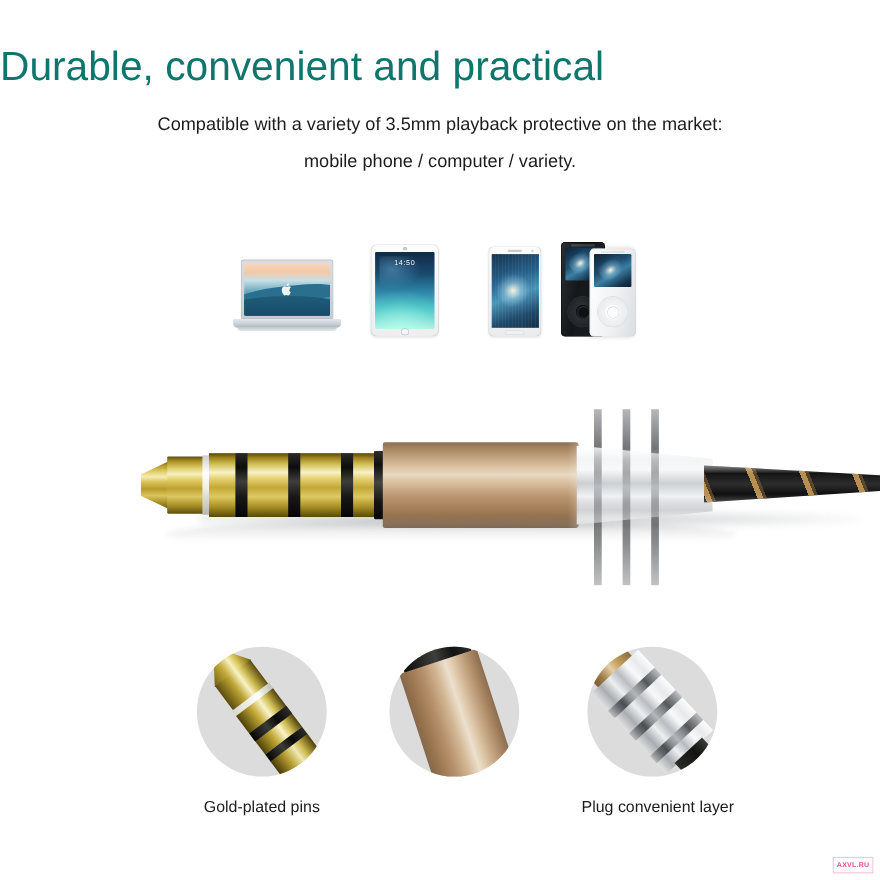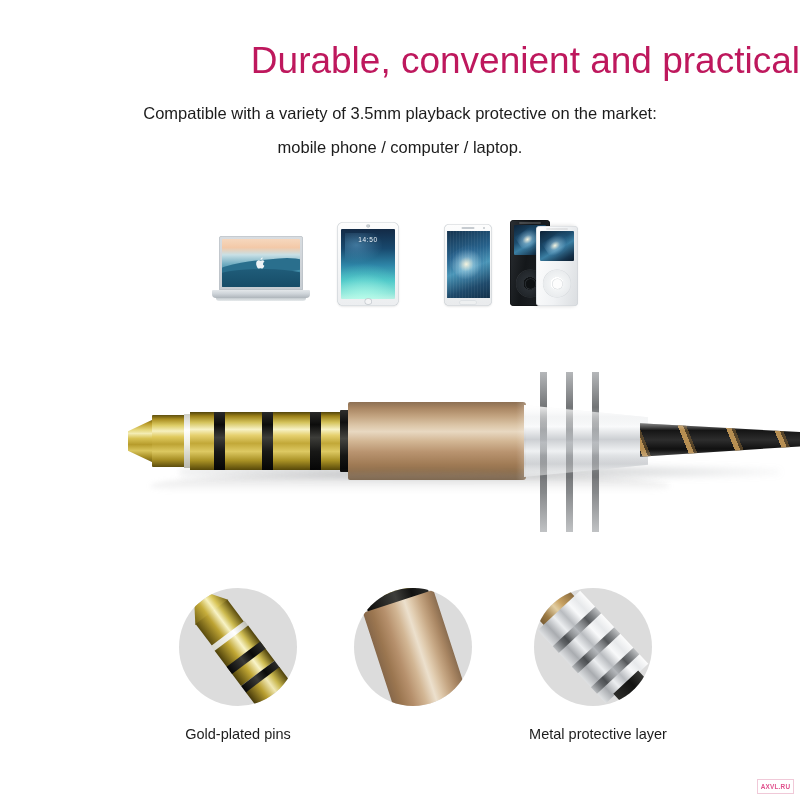--- a/index.html
+++ b/index.html
@@ -11,23 +11,23 @@
     position: relative;
     overflow: hidden;
     font-family: "Liberation Sans", sans-serif;
     color: #1a1a1a;
   }
   #page { position: relative; width: 800px; height: 800px; background: #fff; }
 
   
   .headline {
     position: absolute; top: 40px; left: 0; width: 800px;
-    text-align: right;
+    text-align: left;
     font-size: 37px; font-weight: 400; letter-spacing: 0px;
-    color: #be185d; line-height: 1.15;
+    color: #0f766e; line-height: 1.15;
   }
   .subline {
     position: absolute; left: 0; width: 800px;
     text-align: center;
     font-size: 16.5px; font-weight: 400;
     color: #1c1c1c; line-height: 1.0;
   }
   .subline.l1 { top: 105px; }
   .subline.l2 { top: 139px; }
 
@@ -444,21 +444,21 @@
     font-family: "Liberation Sans", sans-serif;
   }
 </style>
 </head>
 <body>
 
 <div id="page">
 
   <div class="headline">Durable, convenient and practical</div>
   <div class="subline l1">Compatible with a variety of 3.5mm playback protective on the market:</div>
-  <div class="subline l2">mobile phone / computer / laptop.</div>
+  <div class="subline l2">mobile phone / computer / variety.</div>
 
   <div class="devices">
 
     <div class="device laptop">
       <div class="lt-lid">
         <div class="lt-screen">
           <svg class="lt-apple" viewBox="0 0 24 28">
             <path d="M17.2 14.6c0-3 2.4-4.4 2.5-4.5-1.4-2-3.5-2.3-4.2-2.3-1.9-.1-3.5 1.1-4.4 1.1-.9 0-2.3-1.1-3.8-1-2 .1-3.8 1.2-4.8 3C.4 14.5 1.7 20 3.6 23c.9 1.5 2 3.1 3.5 3.1 1.4-.1 1.9-.9 3.6-.9s2.2.9 3.6.9 2.5-1.4 3.4-2.8c1.1-1.7 1.5-3.3 1.5-3.4-.1 0-3-1.1-3-4.3z" fill="#ffffff"></path>
             <path d="M14.6 5.3c.8-.9 1.3-2.2 1.1-3.5-1.2.1-2.6.8-3.4 1.7-.7.8-1.3 2.1-1.1 3.4 1.3.1 2.6-.7 3.4-1.6z" fill="#ffffff"></path>
           </svg>
@@ -561,21 +561,21 @@
       <div class="f-circle">
         <div class="c3-wrap">
           <div class="c3-gold"></div>
           <div class="c3-body"></div>
           <div class="c3-rib c3-r1"></div>
           <div class="c3-rib c3-r2"></div>
           <div class="c3-rib c3-r3"></div>
           <div class="c3-tip"></div>
         </div>
       </div>
-      <div class="f-label">Metal protective layer</div>
+      <div class="f-label">Plug convenient layer</div>
     </div>
   </div>
 
   <div class="watermark">
     <span>AXVL.RU</span>
   </div>
 
 </div>
 
 </body></html>

